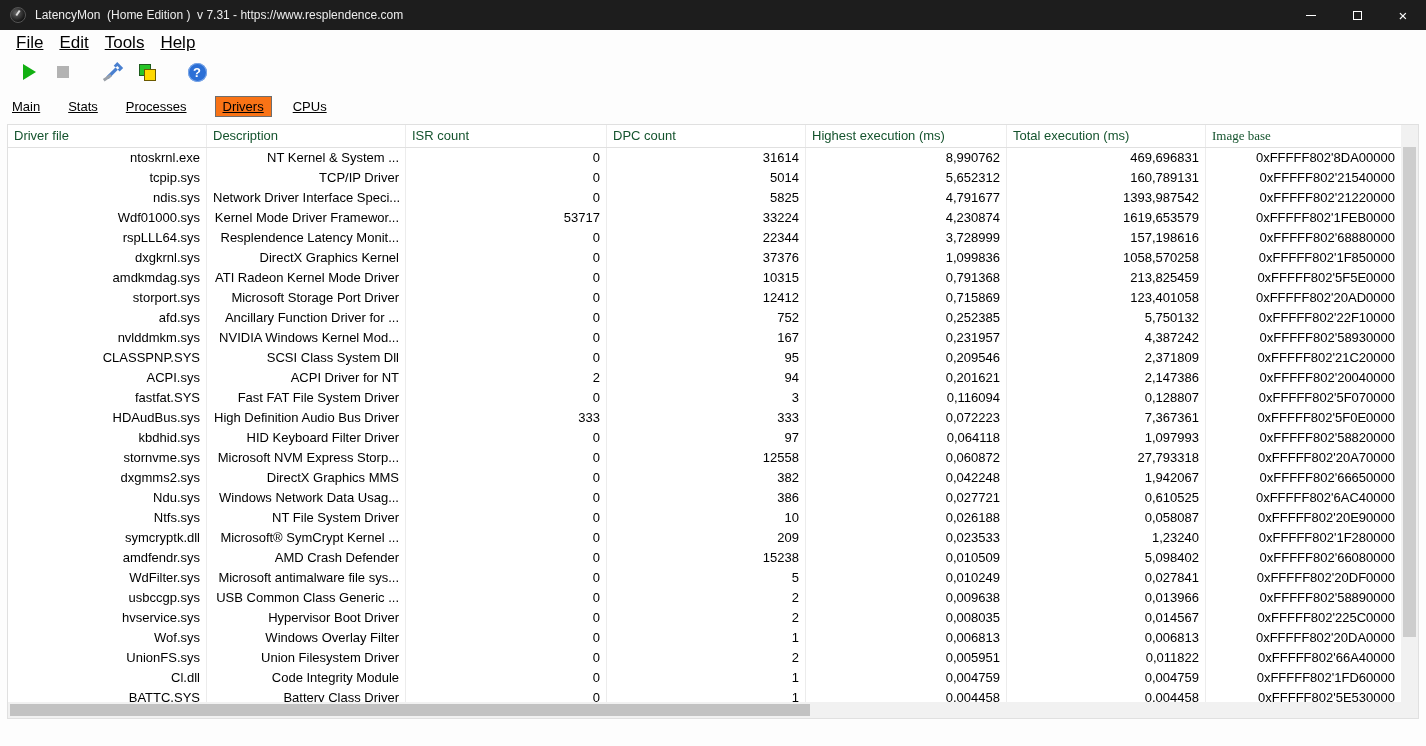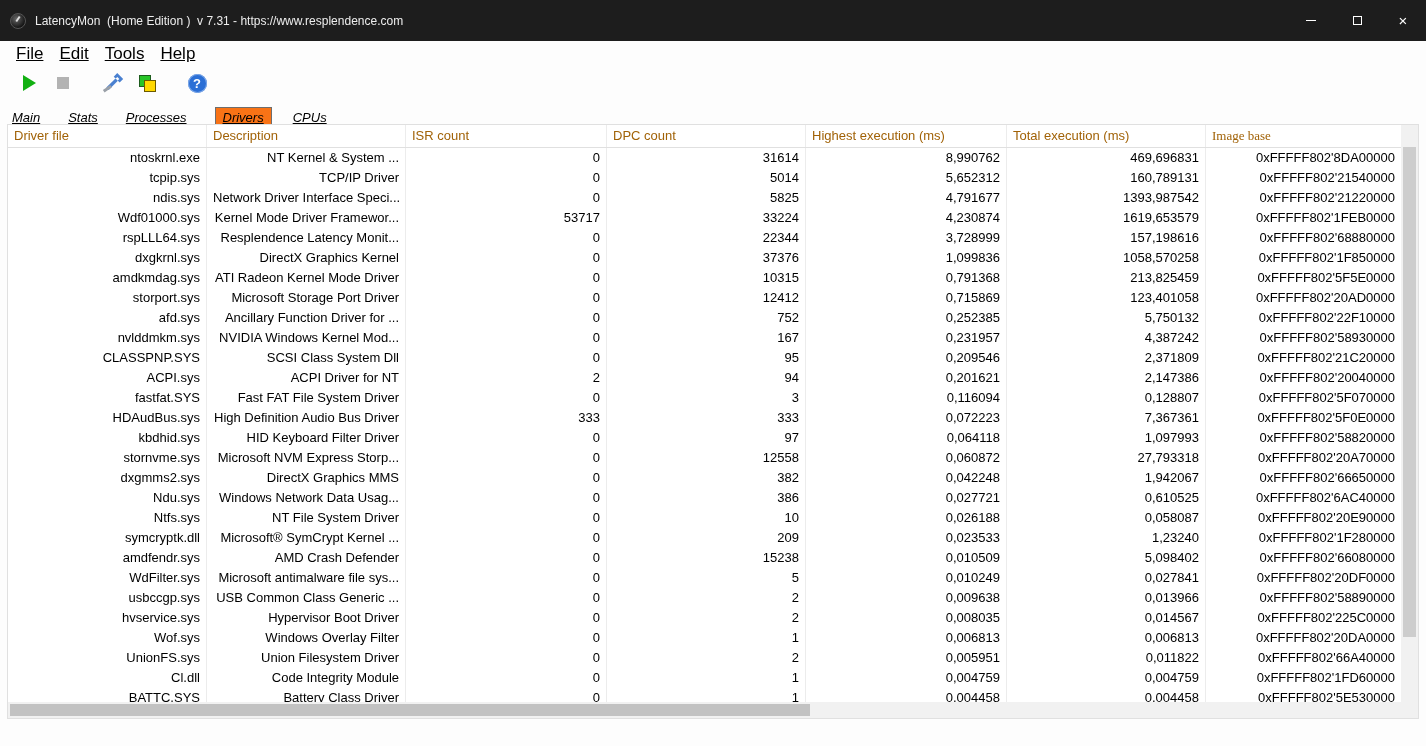--- a/index.html
+++ b/index.html
@@ -6,21 +6,21 @@
   html,body { width:1426px; height:746px; overflow:hidden; }
   body {
     font-family: "Liberation Sans", sans-serif;
     background:#ffffff; color:#000;
     position:relative;
   }
   .window { position:relative; width:1426px; height:746px; background:#fdfdfd; }
 
   
   .titlebar {
-    height:41px; background:#1d1d1d; color:#f0f0f0;
+    height:30px; background:#1d1d1d; color:#f0f0f0;
     display:flex; align-items:center; font-size:12px;
   }
   .app-icon {
     width:16px; height:16px; margin:0 9px 0 10px; border-radius:50%;
     background: radial-gradient(circle at 38% 35%, #666 0%, #161616 70%);
     border:1px solid #555; position:relative; flex:0 0 auto;
   }
   .app-icon::after{
     content:""; position:absolute; left:6px; top:2px; width:2px; height:6px;
     background:#dcdcdc; transform:rotate(35deg);
@@ -53,41 +53,41 @@
   .tb-gap { width:16px; }
   .help-icon {
     width:19px; height:19px; border-radius:50%; background:#2b6fd6;
     color:#fff; font-weight:bold; font-size:13px; line-height:19px; text-align:center; display:block;
     box-shadow: inset 0 0 0 1px #7ea9e8;
   }
 
   
   .tabbar {
     height:36px; background:#fdfdfd; display:flex; align-items:center;
-    font-size:13px; padding-left:12px;font-style:italic;
+    font-size:13px; padding-left:12px;
   }
   .tab { text-decoration:underline; margin-right:28px; cursor:default; }
   .tab.selected {
     border:1px solid #6e6e6e; padding:2px 7px; margin-right:21px; background:#f97316;
   }
 
   
   .table-frame {
     position:absolute; top:124px; left:7px; right:7px; bottom:27px;
     border:1px solid #e0e0e0; background:#fff;
     --cols: 199px 199px 201px 199px 201px 199px auto;
   }
   .grid { position:absolute; left:0; top:0; right:17px; bottom:16px; overflow:hidden; }
   .header-row {
     display:grid; grid-template-columns:var(--cols);
     height:23px; border-bottom:1px solid #e0e0e0; background:#fff;
   }
   .hcell {
     font-size:13px; line-height:22px; padding:0 6px; white-space:nowrap; overflow:hidden;
-    border-right:1px solid #ececec; color:#a16207;
+    border-right:1px solid #ececec; color:#14532d;
   }
   .hcell:last-child { border-right:none;font-family:Liberation Serif, serif; }
   .tbody { position:absolute; top:23px; left:0; right:0; bottom:0; overflow:hidden; }
   .trow { display:grid; grid-template-columns:var(--cols); height:20px; background:#fff;text-align:right; }
   .tcell {
     font-size:13px; line-height:20px; padding:0 6px; white-space:nowrap; overflow:hidden;
     border-right:1px solid #ececec;
   }
   .tcell:last-child { border-right:none; }
 

